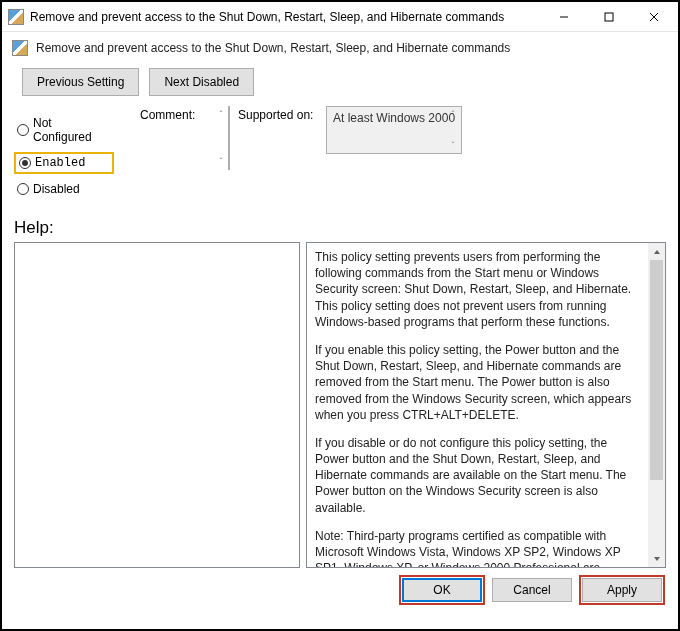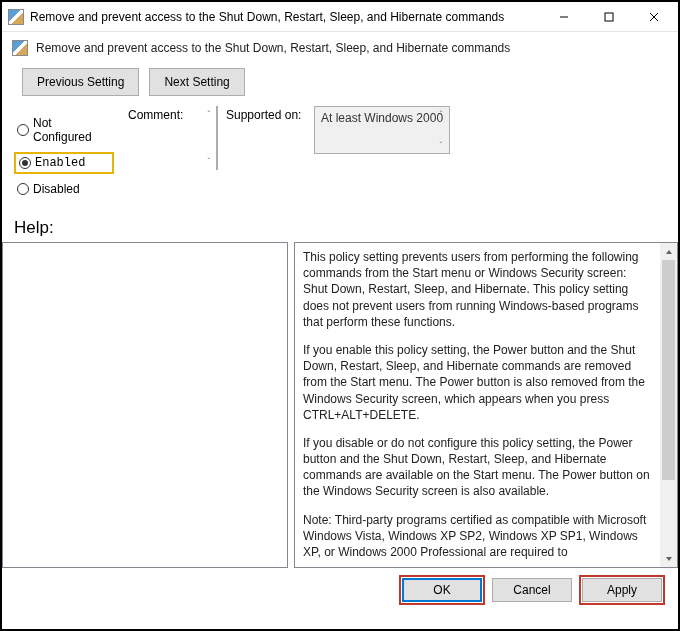--- a/index.html
+++ b/index.html
@@ -8,37 +8,37 @@
 .titlebar-icon { width: 16px; height: 16px; margin-right: 6px; background: linear-gradient(135deg,#5aa0d8 40%,#fff 40%,#fff 60%,#d8a85a 60%); border: 1px solid #888; }
 .titlebar-text { flex: 1; font-size: 12px; color: #000; white-space: nowrap; overflow: hidden; }
 .winbtns { display: flex; }
 .winbtn { width: 45px; height: 28px; display: flex; align-items: center; justify-content: center; background: #fff; }
 .winbtn svg { width: 10px; height: 10px; }
 .subheader { display: flex; align-items: center; padding: 8px 10px; }
 .subheader .titlebar-icon { margin-right: 8px; }
 .subheader-text { font-size: 12px; color: #222; }
 .navrow { display: flex; gap: 10px; padding: 4px 8px 10px 20px; }
 .navbtn { padding: 6px 14px; background: #e1e1e1; border: 1px solid #adadad; font-size: 12px; }
-.config-area { display: flex; padding: 0 12px 8px 12px; gap: 14px; }
+.config-area { display: flex; padding: 0 12px 8px 12px; gap: 26px; }
 .radio-col { width: 100px; padding-top: 2px; }
 .radio-item { display: flex; align-items: center; gap: 4px; margin: 6px 0; padding: 2px 3px; }
 .radio-item.highlight { border: 2px solid #eab308; font-family: Liberation Mono, monospace; }
 .radio-outer { width: 12px; height: 12px; border: 1px solid #333; border-radius: 50%; display: flex; align-items: center; justify-content: center; flex-shrink: 0; }
 .radio-inner { width: 6px; height: 6px; background: #333; border-radius: 50%; }
 .fields-col { flex: 1; display: flex; flex-direction: row; gap: 8px; }
 .field-row { display: flex; align-items: flex-start; gap: 8px; }
 .field-label { width: 80px; padding-top: 2px; text-align: left; font-size: 12px; }
 .textarea-box { flex: 1; height: 64px; border: 1px solid #abadb3; background: #fff; position: relative; }
 .supported-box { flex: 1; height: 48px; border: 1px solid #abadb3; background: #f0f0f0; padding: 4px 6px; position: relative; color: #333; }
 .tiny-scroll { position: absolute; right: 2px; top: 3px; bottom: 3px; width: 12px; display: flex; flex-direction: column; justify-content: space-between; }
 .tiny-arrow { font-size: 9px; color: #888; line-height: 1; text-align: center; user-select: none; }
 .labels-row { display: flex; padding: 6px 12px 4px 12px; }
 .options-label { width: 286px; font-size: 12px; }
 .help-label { font-size: 17px; }
-.panes { display: flex; padding: 0 0; gap: 6px; height: 326px; }
+.panes { display: flex; padding: 0 12px; gap: 6px; height: 326px; }
 .options-pane { width: 286px; border: 1px solid #828790; background: #fff; }
 .help-pane { flex: 1; border: 1px solid #828790; background: #fff; display: flex; }
 .help-text { flex: 1; padding: 6px 8px; font-size: 12px; line-height: 1.35; color: #222; overflow: hidden; }
 .help-text p { margin-bottom: 12px; }
 .scrollbar { width: 17px; background: #f0f0f0; display: flex; flex-direction: column; }
 .sb-btn { height: 17px; display: flex; align-items: center; justify-content: center; background: #f0f0f0; }
 .sb-track { flex: 1; position: relative; }
 .sb-thumb { position: absolute; left: 2px; right: 2px; top: 0; height: 220px; background: #cdcdcd; border-radius: 1px; }
 .footer { display: flex; justify-content: flex-end; gap: 10px; padding: 10px 16px; }
 .footer-btn { width: 80px; height: 24px; background: #e1e1e1; border: 1px solid #adadad; font-size: 12px; display: flex; align-items: center; justify-content: center; }
@@ -71,21 +71,21 @@
   </div>
 </div>
 
 <div class="subheader">
   <div class="titlebar-icon"></div>
   <div class="subheader-text">Remove and prevent access to the Shut Down, Restart, Sleep, and Hibernate commands</div>
 </div>
 
 <div class="navrow">
   <button class="navbtn">Previous Setting</button>
-  <button class="navbtn">Next Setting</button>
+  <button class="navbtn">Next Disabled</button>
 </div>
 
 <div class="config-area">
   <div class="radio-col">
     <div class="radio-item">
       <span class="radio-outer"></span>
       <span>Not Configured</span>
     </div>
     <div class="radio-item highlight">
       <span class="radio-outer">

